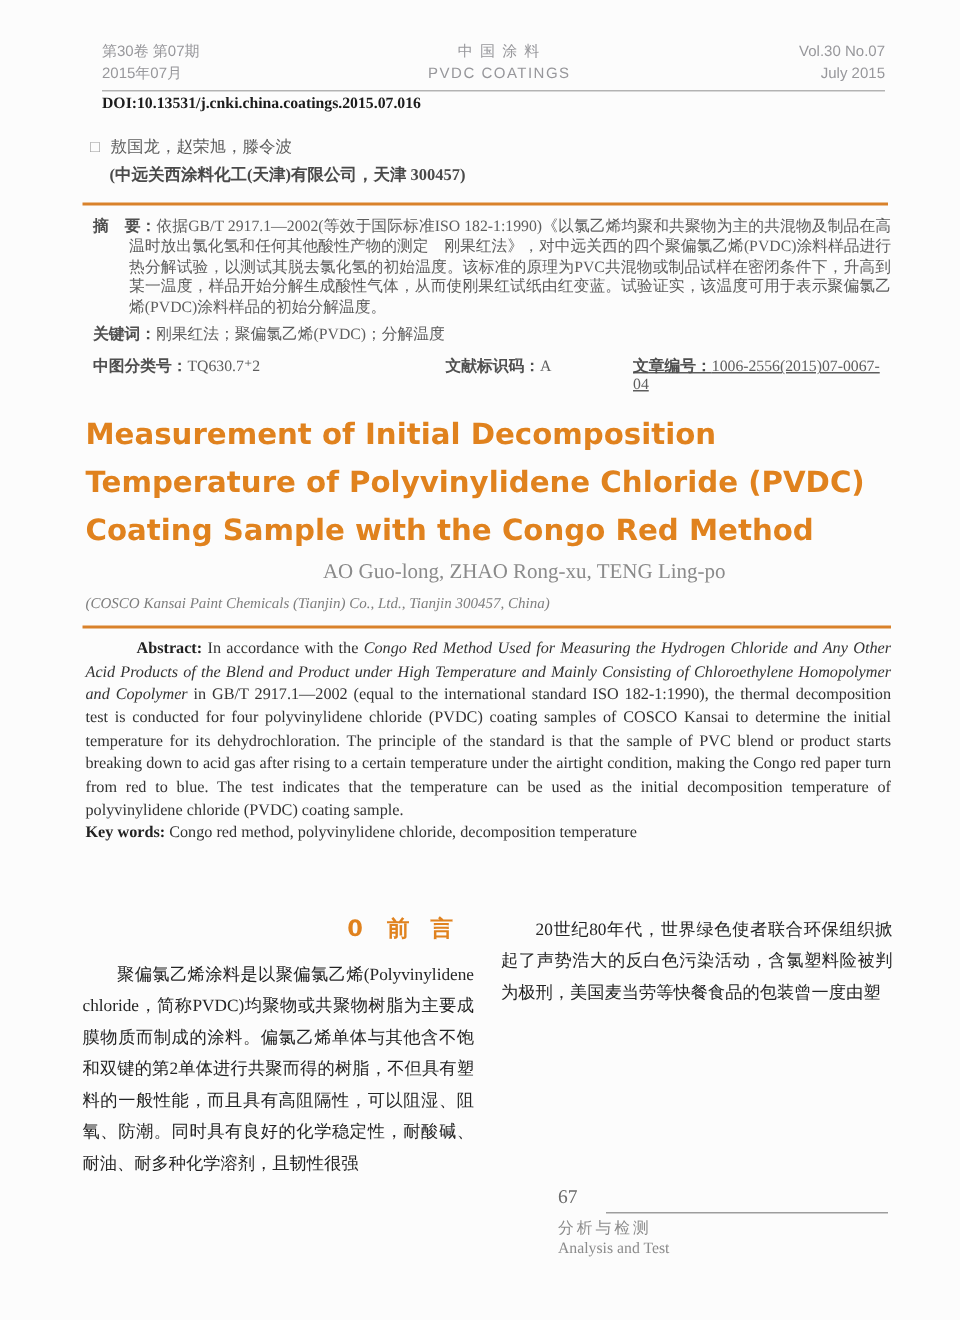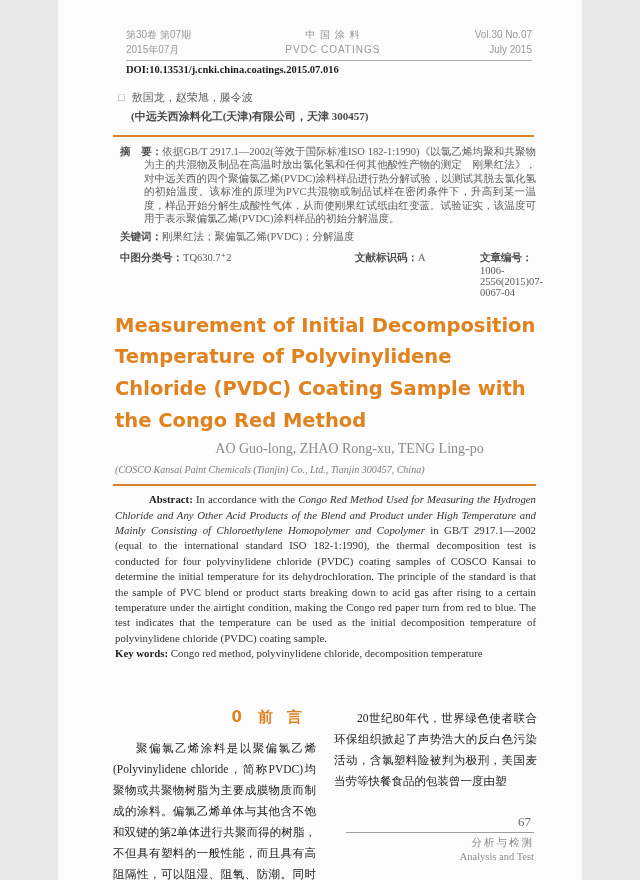--- a/index.html
+++ b/index.html
@@ -1,20 +1,20 @@
 <!DOCTYPE html>
 <html style="--accent: #e0821e;"><head>
 <meta charset="utf-8">
 <style>
   :root { --accent: #e0821e; }
   * { margin: 0; padding: 0; box-sizing: border-box; }
   html, body { background: #e9e9e9; }
   .page {
     position: relative;
-    width: 524px; height: 880px;
+    width: 640px; height: 880px;
     margin: 0 auto;
     background: #fcfcfc;
     overflow: hidden;
     font-family: "Liberation Serif", "DejaVu Serif", serif;
   }
 
   
   .header { margin: 28px 50px 0 68px; }
   .header-row {
     display: flex; justify-content: space-between; align-items: flex-end;
@@ -61,21 +61,21 @@
     margin: 5px 46px 0 62px;
     font-size: 10.5px; line-height: 13.4px; color: #5d5d5d;
   }
   .meta-row {
     margin: 7px 46px 0 62px;
     display: flex;
     font-size: 10.5px; color: #5d5d5d;
   }
   .meta-item-clc { flex: 0 0 235px; }
   .meta-item-doc { flex: 0 0 125px; }
-  .meta-item-id { flex: 1; }
+  .meta-item-id { flex: 1; text-decoration: underline; }
 
   
   .title-en {
     margin: 12px 46px 0 57px;
     font-family: "DejaVu Sans", "Liberation Sans", sans-serif;
     font-weight: bold; font-size: 19.5px; line-height: 1.62;
     color: var(--accent);
   }
   .authors-en {
     margin: 5px 0 0 59px;
@@ -115,22 +115,22 @@
   .sec-head .sec-title { letter-spacing: 14px; }
   .body-p {
     font-size: 11.5px; line-height: 21px; color: #242424;
     text-align: justify;
   }
   .body-p.indent { text-indent: 2em; }
   .body-p sup { font-size: 7.5px; line-height: 0; }
 
   
   .footer {
-    position: absolute; top: 814px; right: 48px;
-    width: 220px; text-align: right;
+    position: absolute; top: 790px; right: 48px;
+    width: 220px; 
   }
   .page-num { font-size: 13px; color: #6b6b6b; padding-right: 3px; }
   .footer-rule { border-top: 1px solid #9d9d9d; width: 188px; margin: 2px 0 3px auto; }
   .f-cn { font-size: 10.5px; color: #8b8b8b; letter-spacing: 2px; }
   .f-en { font-size: 10.5px; color: #8b8b8b; margin-top: 1px; }
 </style>
 </head>
 <body>
 
 <div class="page">

